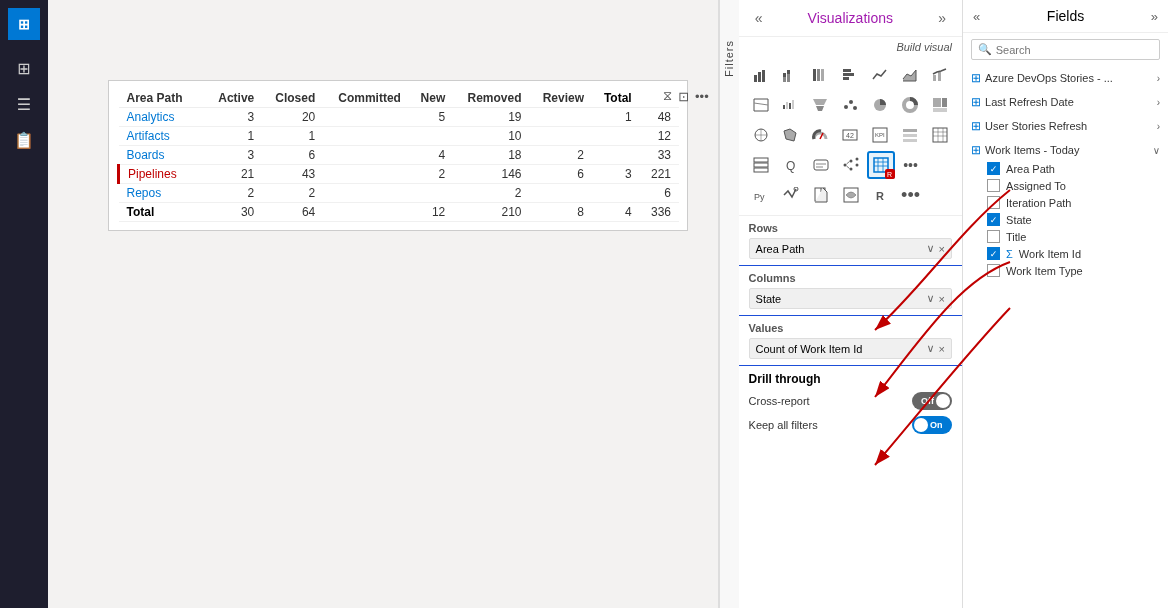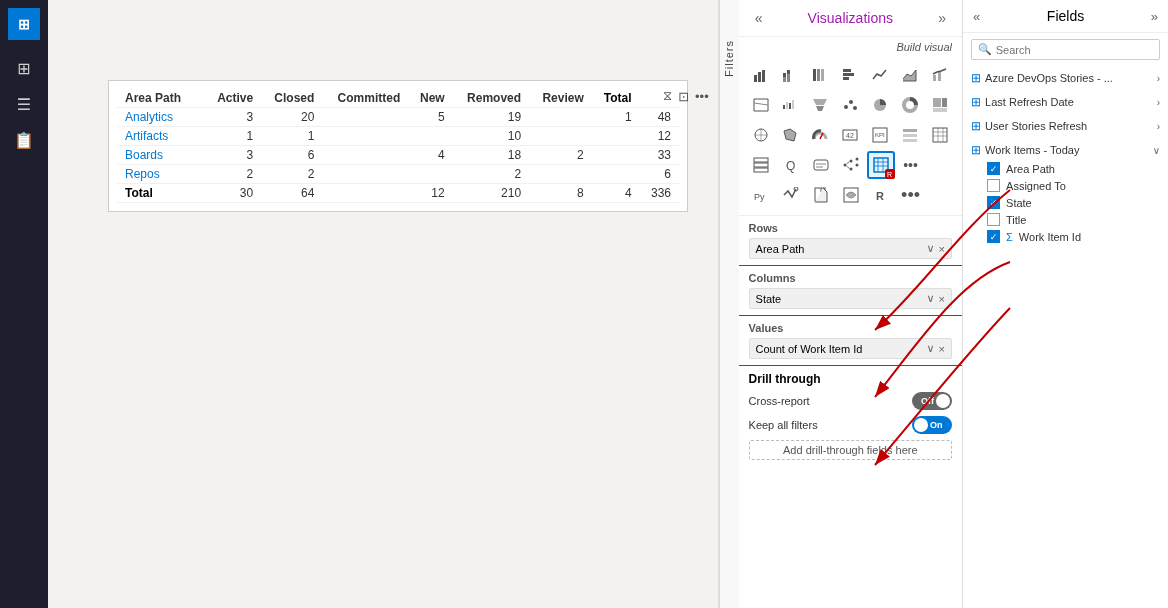--- a/index.html
+++ b/index.html
@@ -420,20 +420,31 @@
             <td>3</td>
             <td>6</td>
             <td></td>
             <td>4</td>
             <td>18</td>
             <td>2</td>
             <td></td>
             <td>33</td>
           </tr>
 
+          <tr class="highlighted">
+            <td class="area-path-highlight">Pipelines</td>
+            <td>21</td>
+            <td>43</td>
+            <td></td>
+            <td>2</td>
+            <td>146</td>
+            <td>6</td>
+            <td>3</td>
+            <td>221</td>
+          </tr>
 
           <tr>
             <td class="area-path-cell">Repos</td>
             <td>2</td>
             <td>2</td>
             <td></td>
             <td></td>
             <td>2</td>
             <td></td>
             <td></td>
@@ -749,21 +760,20 @@
           <div class="toggle-knob"></div>
         </div>
       </div>
       <div class="drill-option">
         <span class="drill-option-label">Keep all filters</span>
         <div class="toggle on">
           <div class="toggle-knob"></div>
           <span class="toggle-text">On</span>
         </div>
       </div>
-      <div class="drill-add-field">Add drill-through fields here</div>
     </div>
   </div>
 
   <div class="fields-panel">
     <div class="fields-panel-header">
       <div style="font-size:13px; color:#666; cursor:pointer;">«</div>
       <span class="fields-panel-title">Fields</span>
       <div style="font-size:13px; color:#666; cursor:pointer;">»</div>
     </div>
 
@@ -807,37 +817,45 @@
         <div class="field-item">
           <div class="field-checkbox checked">✓</div>
           <span class="field-name">Area Path</span>
         </div>
 
         <div class="field-item">
           <div class="field-checkbox"></div>
           <span class="field-name">Assigned To</span>
         </div>
 
+        <div class="field-item">
+          <div class="field-checkbox"></div>
+          <span class="field-name">Iteration Path</span>
+        </div>
 
         <div class="field-item">
           <div class="field-checkbox checked">✓</div>
           <span class="field-name">State</span>
         </div>
 
         <div class="field-item">
           <div class="field-checkbox"></div>
           <span class="field-name">Title</span>
         </div>
 
         <div class="field-item">
           <div class="field-checkbox checked">✓</div>
           <span class="field-sigma">Σ</span>
           <span class="field-name">Work Item Id</span>
         </div>
 
+        <div class="field-item">
+          <div class="field-checkbox"></div>
+          <span class="field-name">Work Item Type</span>
+        </div>
 
       </div>
     </div>
   </div>
 </div>
 
 <svg style="position:fixed; top:0; left:0; width:100%; height:100%; pointer-events:none; z-index:100;" xmlns="http://www.w3.org/2000/svg">
   <defs>
     <marker id="arrowhead" markerWidth="8" markerHeight="6" refX="8" refY="3" orient="auto">
       <polygon points="0 0, 8 3, 0 6" fill="#c00000"></polygon>

